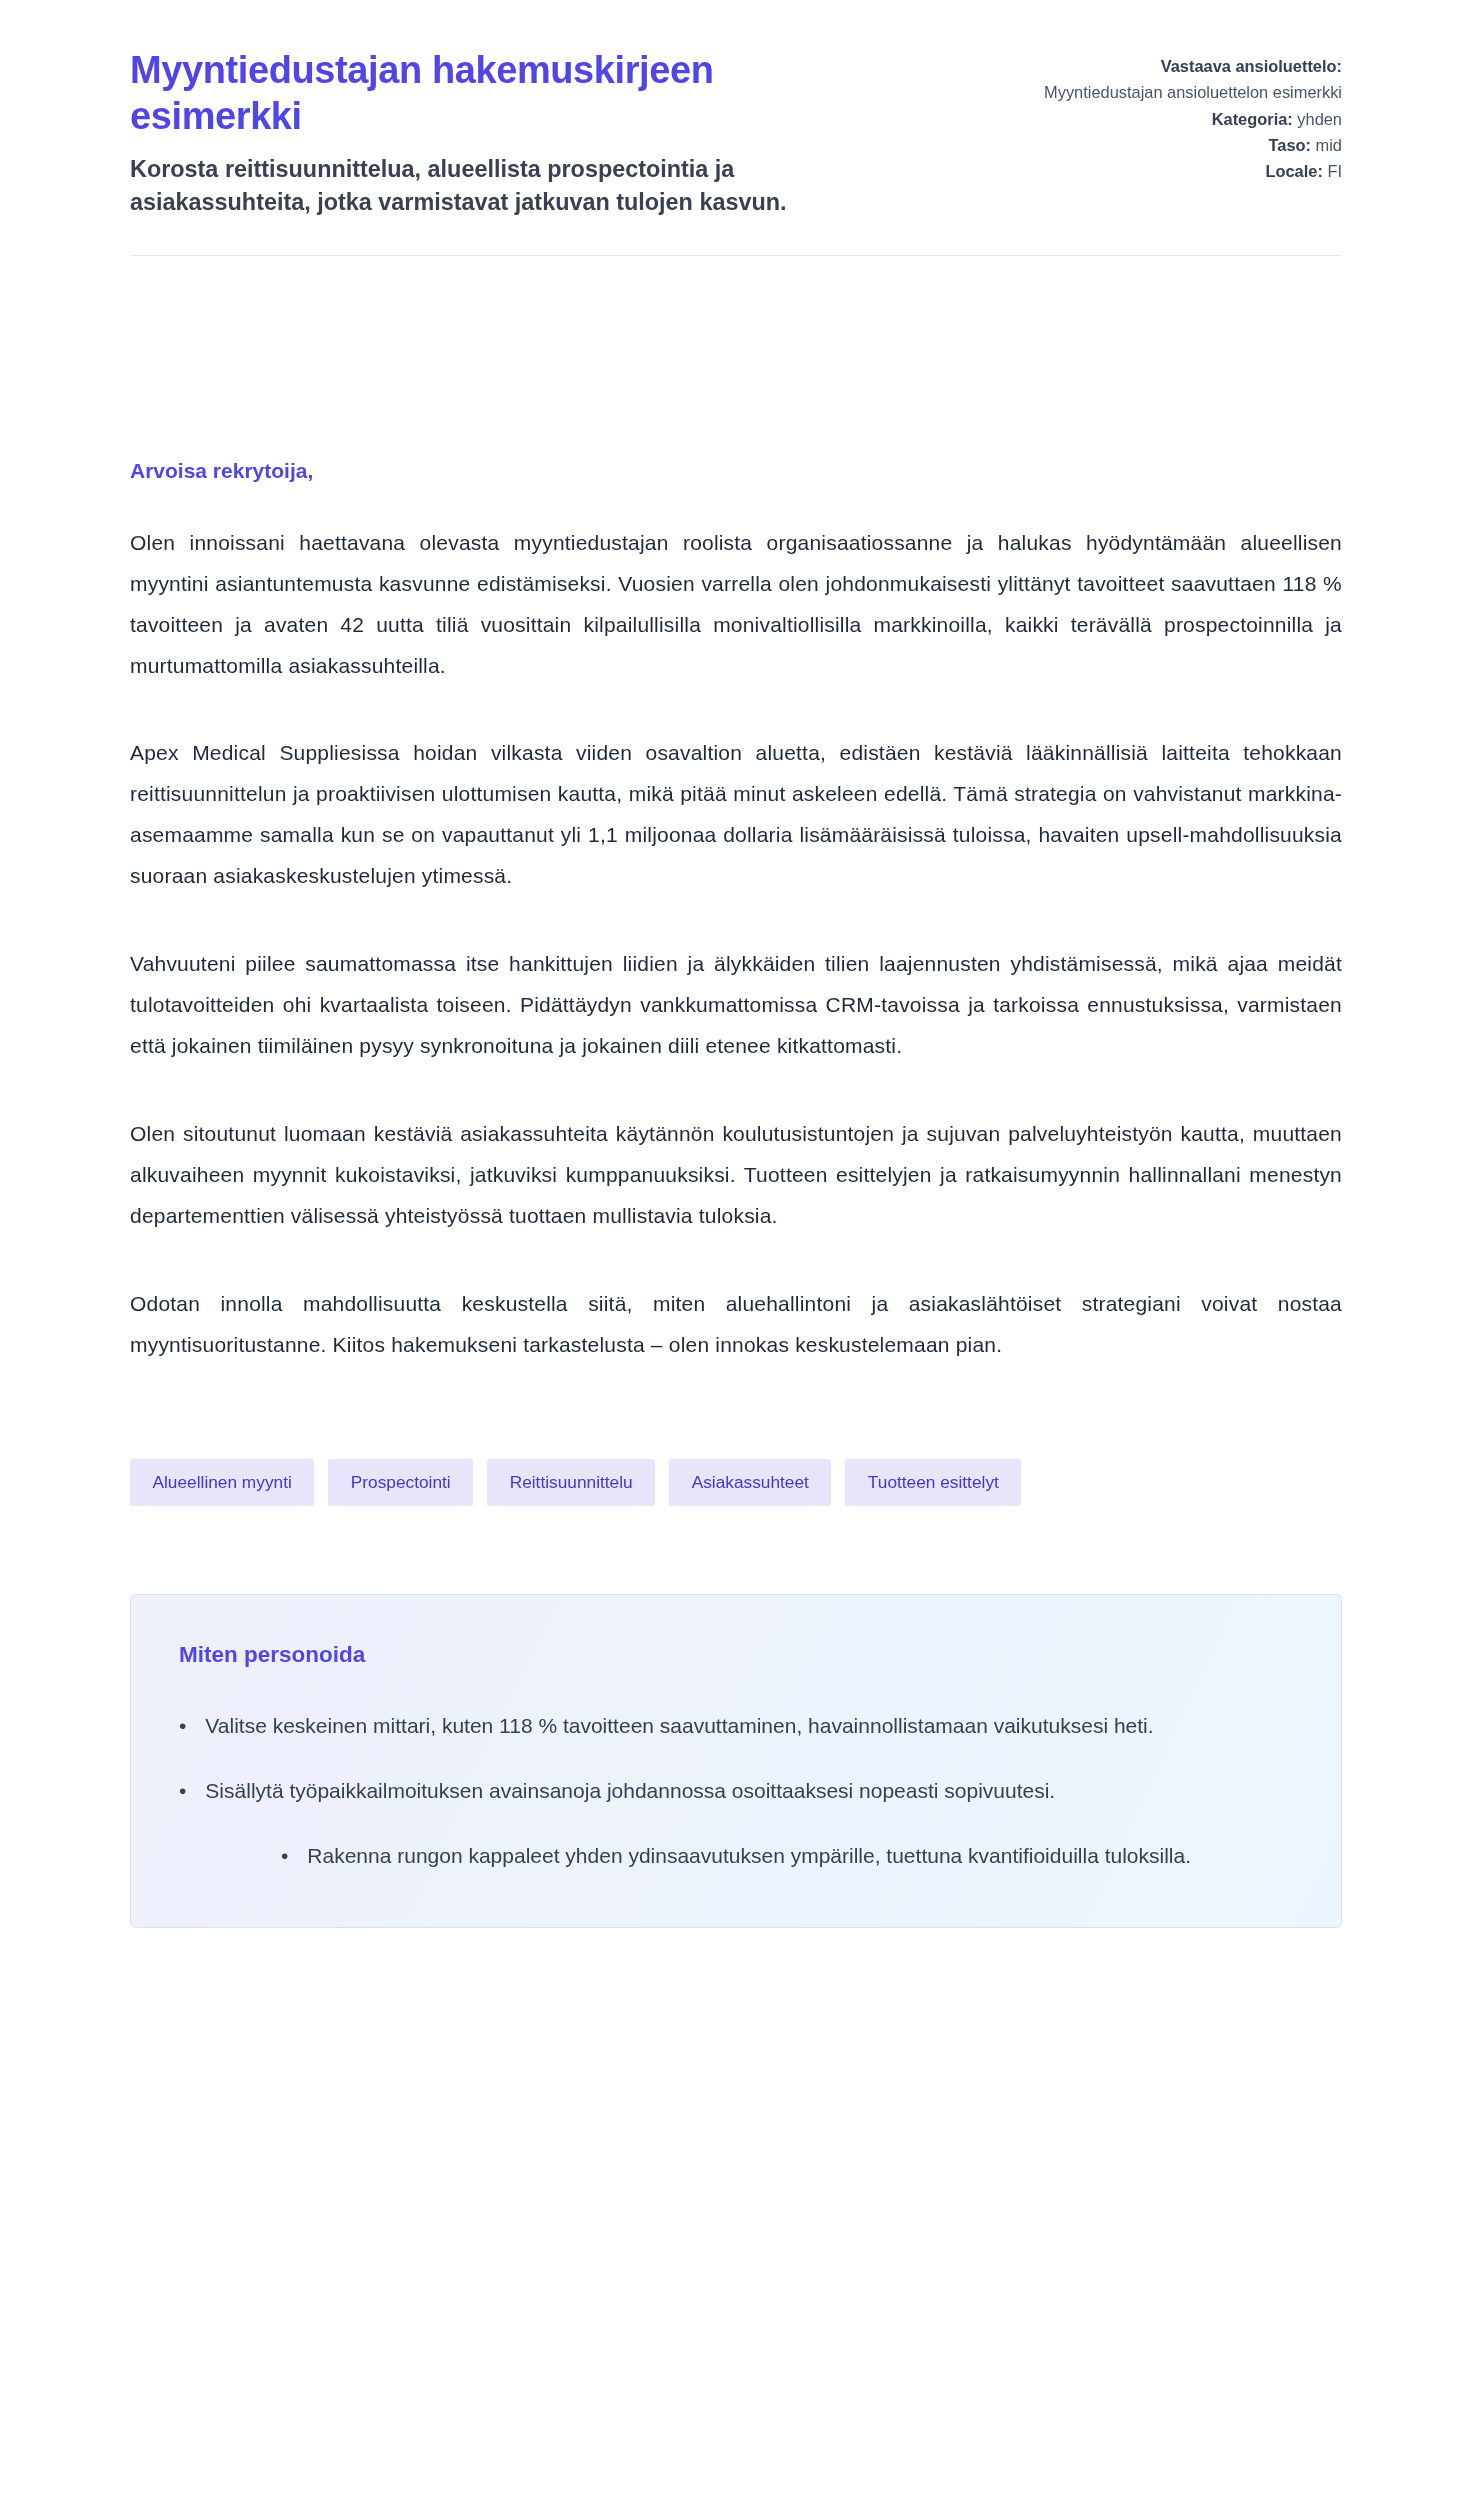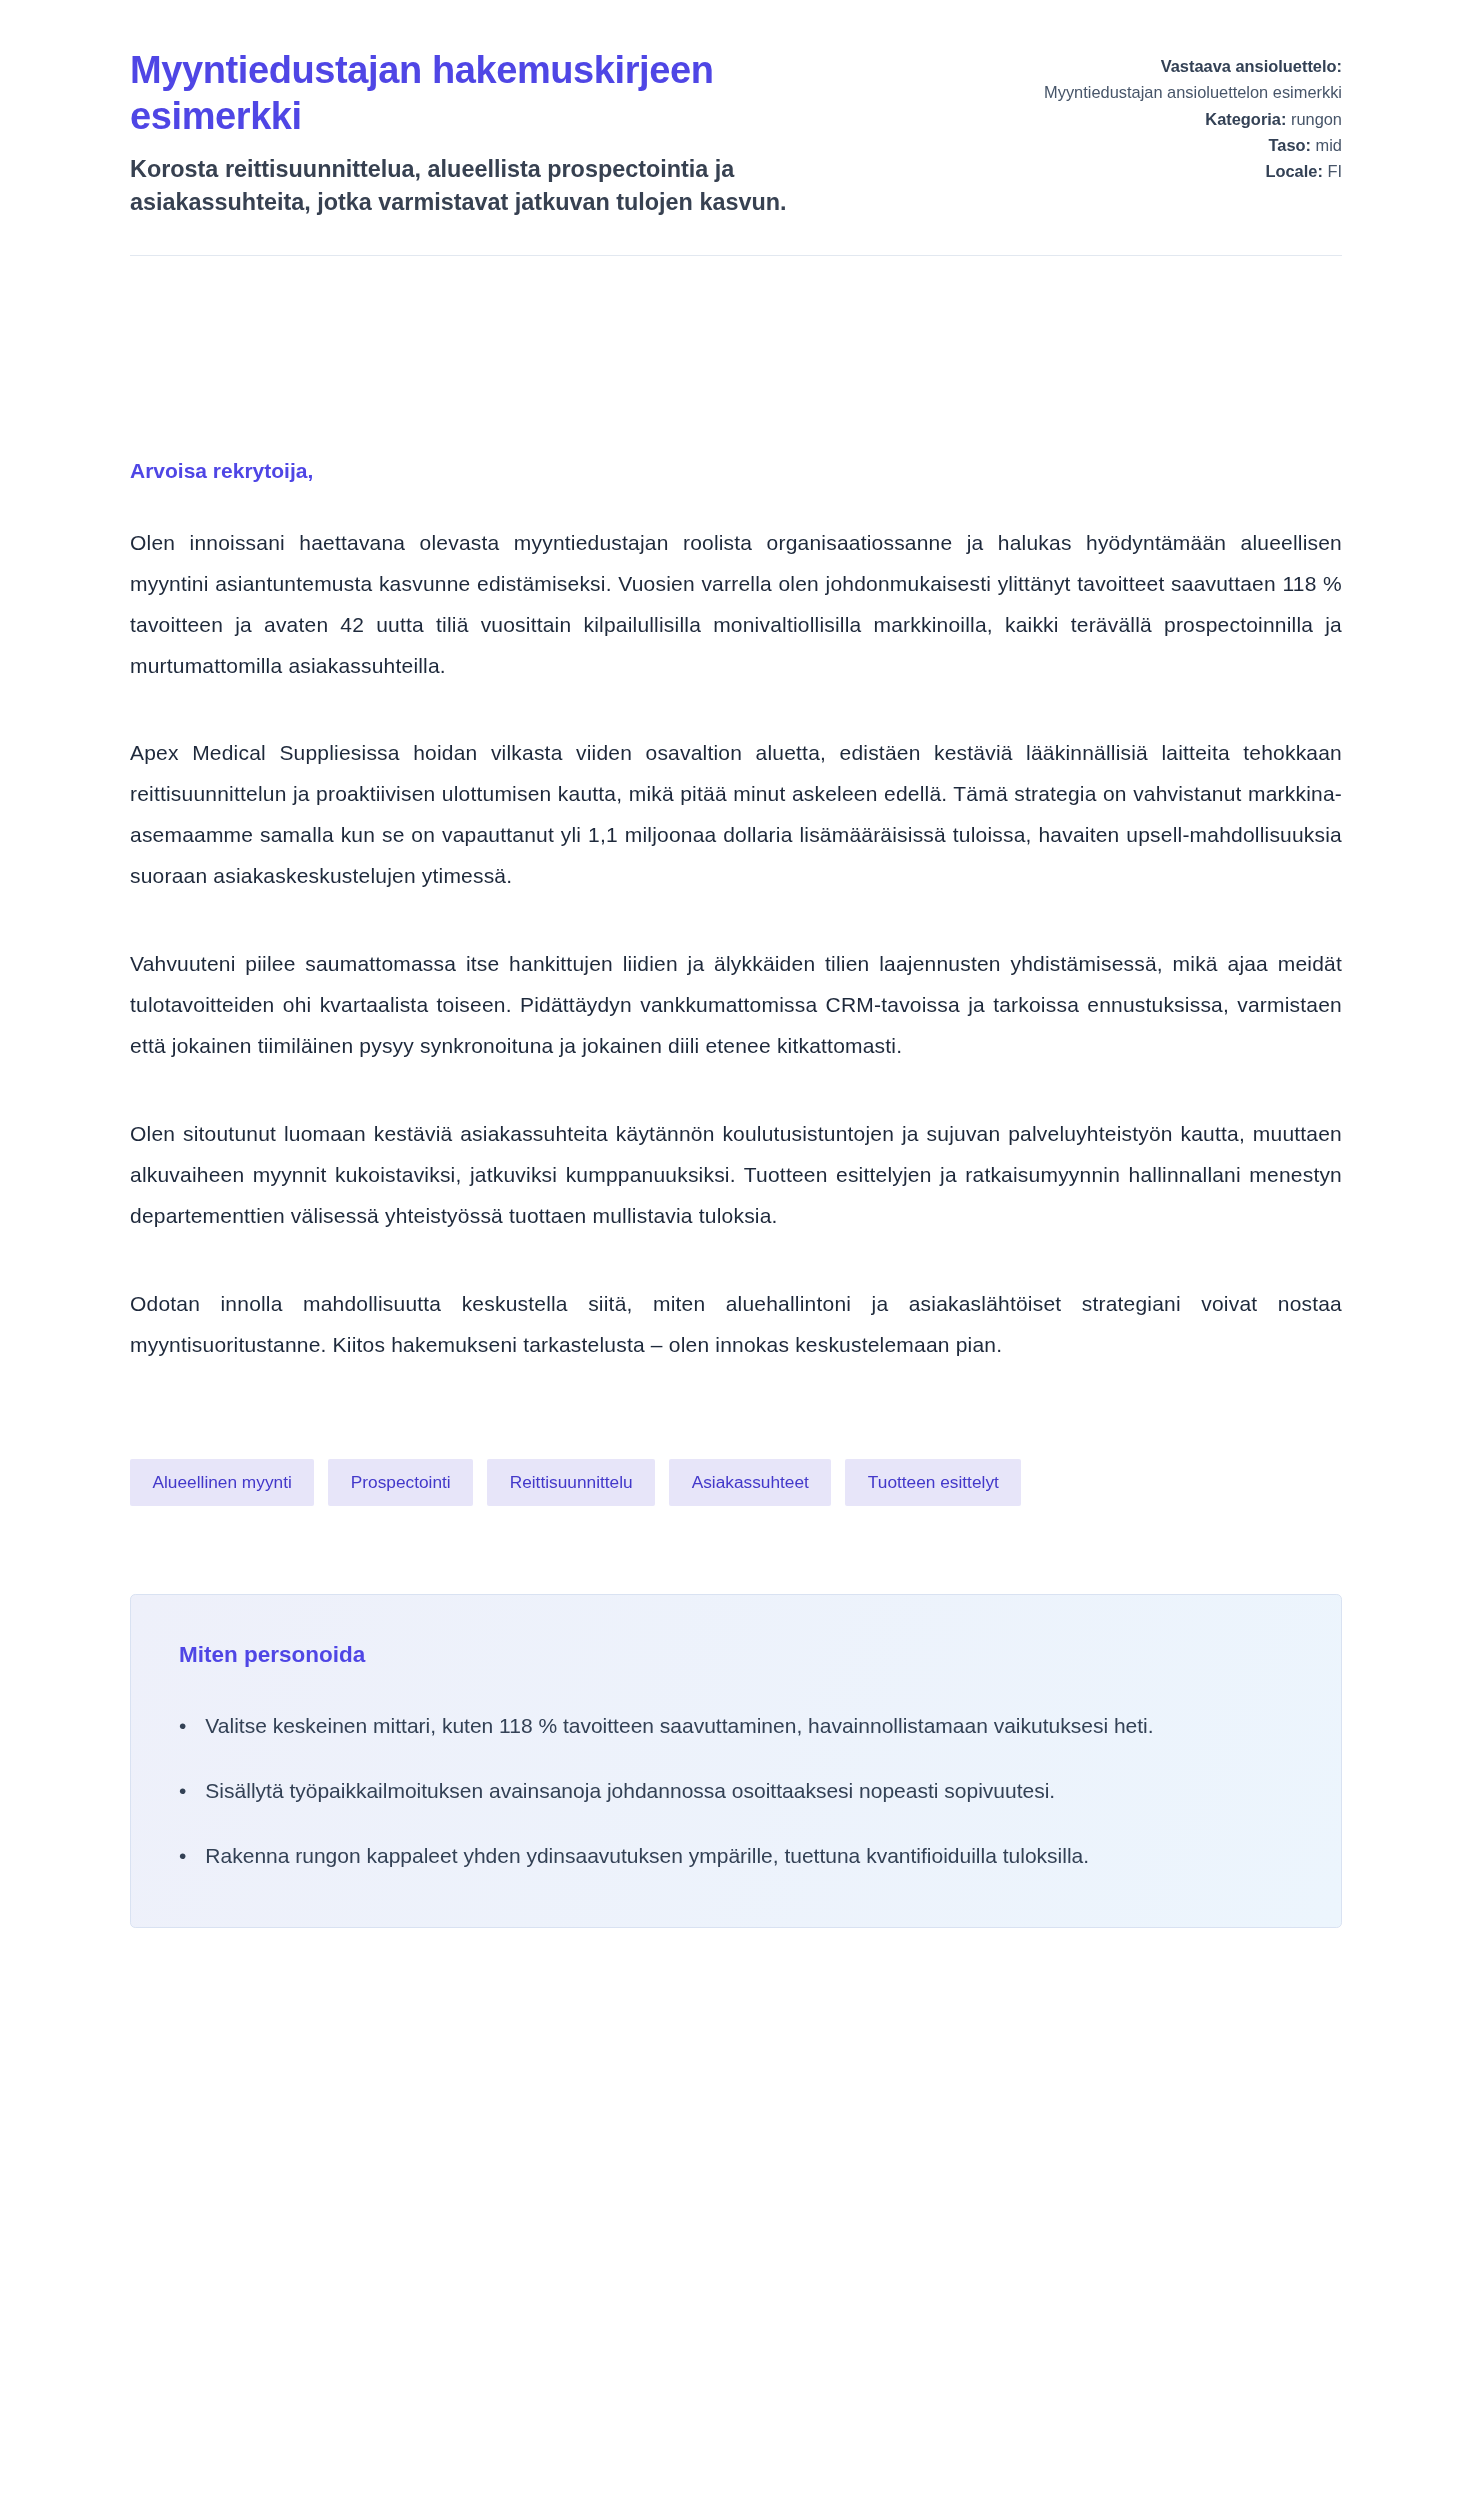--- a/index.html
+++ b/index.html
@@ -65,21 +65,21 @@
     padding:47px 48px 50px;
   }
   .callout-title{
     color:var(--accent);font-weight:700;font-size:22.5px;margin:0 0 38px;
   }
   .callout ul{list-style:none;margin:0;padding:0;}
   .callout li{
     display:flex;gap:19px;font-size:21px;line-height:1.95;
     color:var(--slate-dark);margin-bottom:24px;max-width:1125px;
   }
-  .callout li:last-child{margin-bottom:0;}
+  .callout li:last-child{margin-bottom:0;justify-content:center;}
   .dot{flex:0 0 auto;color:var(--slate-dark);}
   .dot::before{content:"\2022";}
 </style>
 </head>
 <body>
 
 <div class="page">
   <div class="container">
 
     <header>
@@ -88,21 +88,21 @@
           <h1 class="page-title">Myyntiedustajan hakemuskirjeen esimerkki</h1>
           <p class="subtitle">Korosta reittisuunnittelua, alueellista prospectointia ja asiakassuhteita, jotka varmistavat jatkuvan tulojen kasvun.</p>
         </div>
         <div class="meta">
           <div class="meta-row">
             <span class="meta-label block">Vastaava ansioluettelo:</span>
             <span class="meta-value">Myyntiedustajan ansioluettelon esimerkki</span>
           </div>
           <div class="meta-row">
             <span class="meta-label">Kategoria:</span>
-            <span class="meta-value">rungon</span>
+            <span class="meta-value">yhden</span>
           </div>
           <div class="meta-row">
             <span class="meta-label">Taso:</span>
             <span class="meta-value">mid</span>
           </div>
           <div class="meta-row">
             <span class="meta-label">Locale:</span>
             <span class="meta-value">FI</span>
           </div>
         </div>

